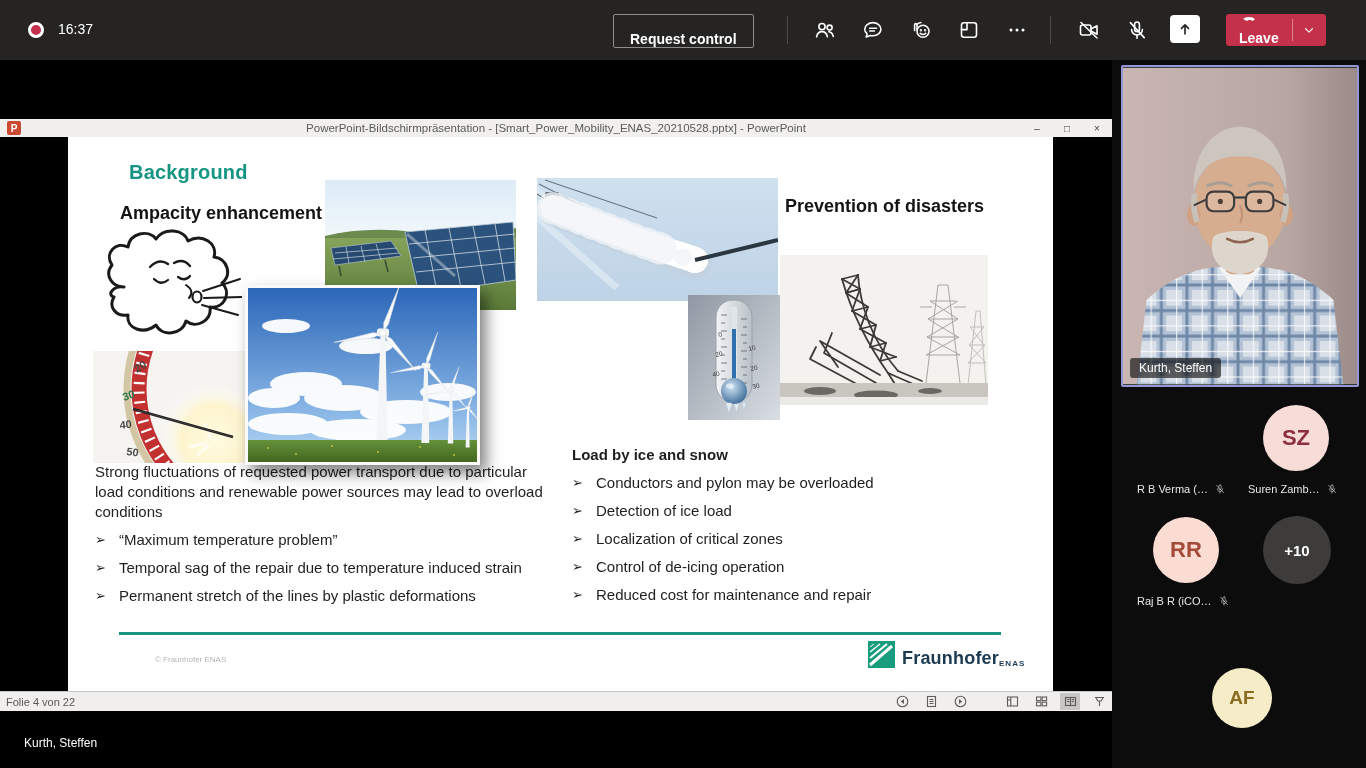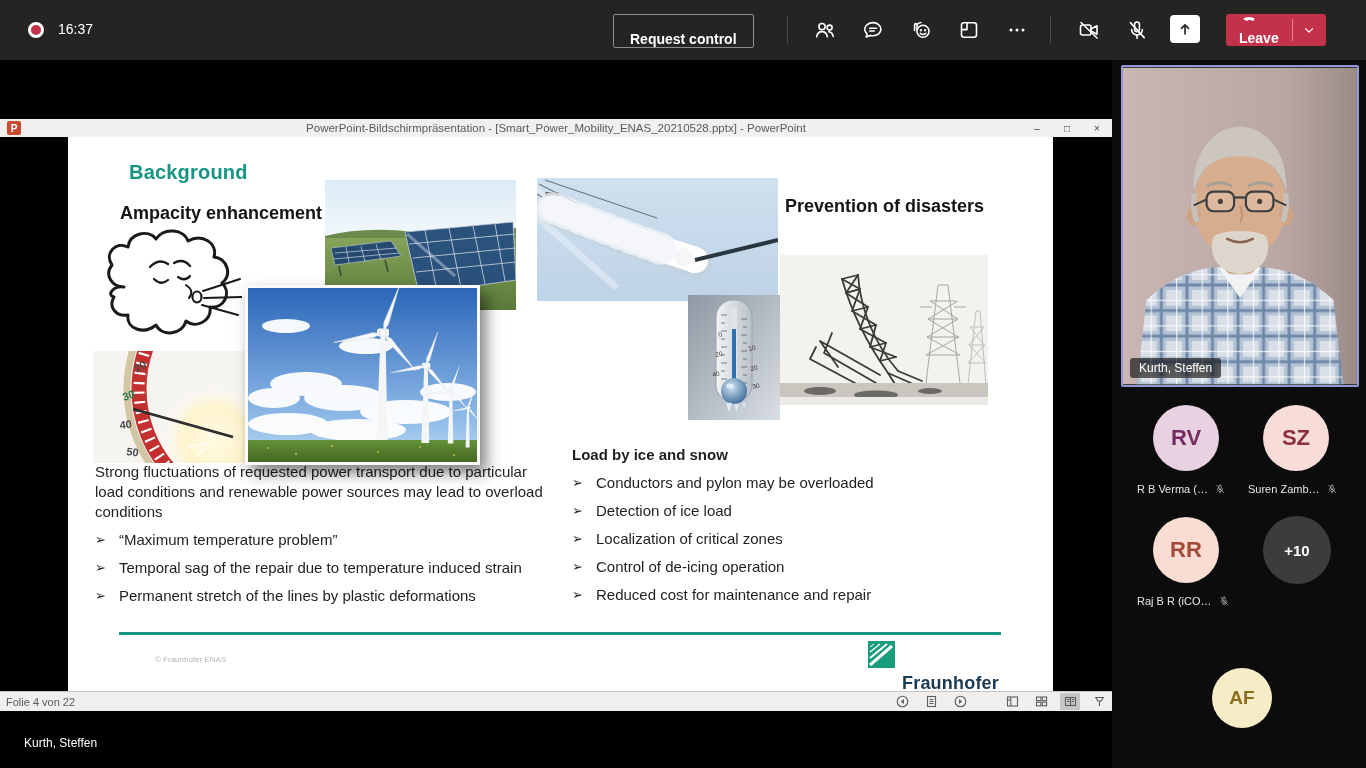--- a/index.html
+++ b/index.html
@@ -58,21 +58,21 @@
   .s-rightblock { left:504px; top:308px; width:452px; font-size:15px; line-height:20px; color:#1f1f1f; position:absolute; }
   .s-leftblock *, .s-rightblock * { position:static; }
   .s-para { margin-bottom:7px; }
   .s-sub { font-weight:700; margin-bottom:6px; }
   .b-li { display:flex; gap:10px; margin-top:8px; }
   .b-marker { flex:0 0 14px; font-size:13px; line-height:20px; color:#1f1f1f; }
   .s-rule { left:51px; top:495px; width:882px; height:3px; background:#169582; }
   .s-copy { left:52px; top:518px; font-size:8px; color:#b4b4b4;padding-left:35px; }
   .s-logo { left:800px; top:504px; display:flex; gap:7px; position:absolute; }
   .s-logo * { position:static; }
-  .logo-texts { display:flex; flex-direction:column; align-items:flex-start;margin-top:33px; }
+  .logo-texts { display:flex; flex-direction:row; align-items:flex-end; }
   .logo-name { font-size:18px; font-weight:700; color:#1b3a52; letter-spacing:.2px; line-height:19px; }
   .logo-unit { font-size:8px; font-weight:700; color:#1b3a52; letter-spacing:1px; margin-top:1px; }
 
   
   .sidebar { position:absolute; left:1112px; top:60px; width:254px; height:708px; background:#0c0c0c; }
   .video-tile { position:absolute; left:9px; top:5px; width:238px; height:322px; border:2px solid #9598d6; border-radius:2px; overflow:hidden; cursor:pointer; }
   .video-tile svg { display:block; }
   .tile-label { position:absolute; left:7px; bottom:7px; background:rgba(22,22,22,.68); color:#fff; font-size:12px; padding:3px 9px; border-radius:3px; }
   .avatar { position:absolute; width:66px; height:66px; border-radius:50%; display:flex; align-items:center; justify-content:center; font-size:22px; font-weight:600; cursor:pointer; }
   .av-rv { left:41px;  top:345px; background:#e8d2e2; color:#722b5f; }
@@ -551,21 +551,20 @@
         <path d="M85 134 L72 140 M153 134 L166 140" stroke="#3c3c3c" stroke-width="2"></path>
         <circle cx="99" cy="136" r="2.6" fill="#4a4038"></circle>
         <circle cx="139" cy="136" r="2.6" fill="#4a4038"></circle>
         <path d="M119 140 q4 10 0 18" stroke="#c09273" stroke-width="2" fill="none"></path>
         <path d="M92 172 C100 164 138 164 146 172 C152 190 142 208 119 210 C96 208 86 190 92 172 Z" fill="#ddd6cc"></path>
         <path d="M106 174 q13 7 26 0" stroke="#8c6450" stroke-width="2.6" fill="none" stroke-linecap="round"></path>
       </svg>
       <span class="tile-label">Kurth, Steffen</span>
     </div>
 
-    <div class="avatar av-rv">RV</div>
     <div class="avatar av-sz">SZ</div>
     <div class="avatar av-rr">RR</div>
     <div class="avatar av-of">+10</div>
     <div class="avatar av-af">AF</div>
 
     <div class="plabel" style="left:25px; top:423px;">
       <span>R B Verma (…</span>
       <svg width="12" height="12" viewBox="0 0 24 24">
         <rect x="9.6" y="4" width="4.8" height="9.6" rx="2.4"></rect>
         <path d="M6.6 11.6c0 3 2.4 5.4 5.4 5.4s5.4-2.4 5.4-5.4 M12 17v3.2 M5.4 4.6l13.8 15"></path>

